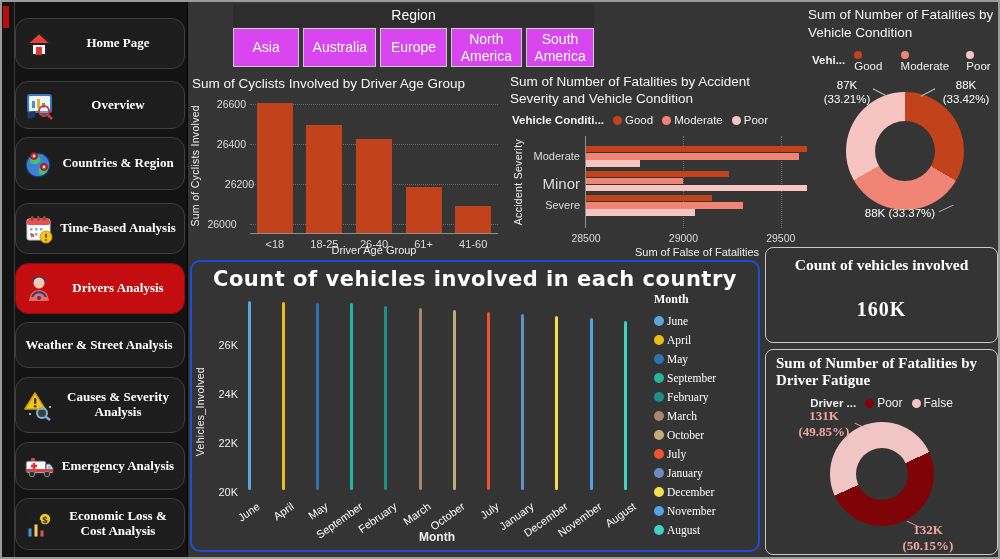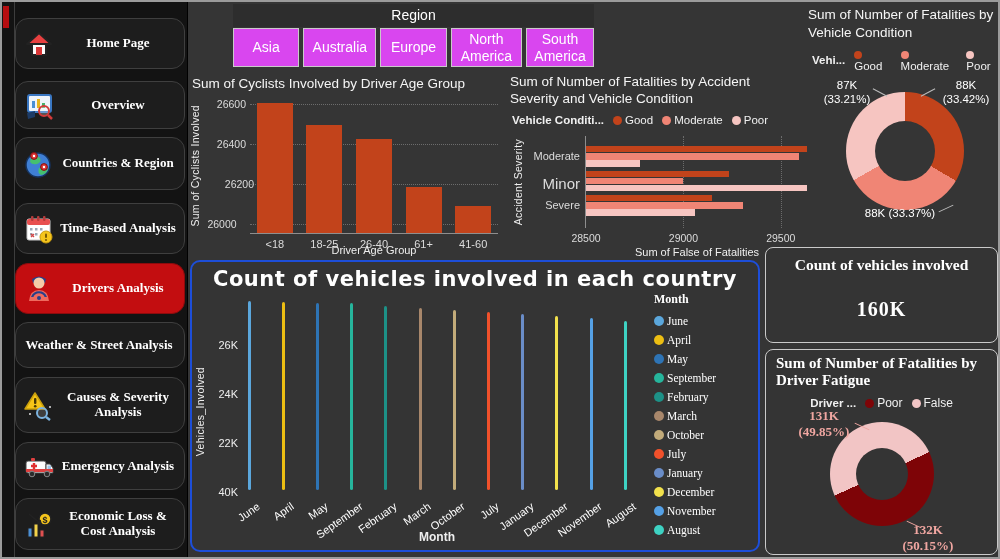--- a/index.html
+++ b/index.html
@@ -324,21 +324,21 @@
     <div class="leader" style="left:112px;top:86px;transform:rotate(-28deg)"></div>
     <div class="leader" style="left:130px;top:202px;transform:rotate(-25deg)"></div>
   </div>
 
   <div id="mid-panel">
     <div id="mid-title">Count of vehicles involved in each country</div>
     <div style="position:absolute;left:2px;top:70px;height:160px;display:flex;align-items:center">
       <span class="vtext">Vehicles_Involved</span>
     </div>
     <div id="mid-plot" style="position:absolute;left:0;top:0;width:100%;height:100%">
-        <div class="mytick" style="left: 16px; top: 224px;">40K</div>
+        <div class="mytick" style="left: 16px; top: 224px;">20K</div>
         <div class="mytick" style="left: 16px; top: 175px;">22K</div>
         <div class="mytick" style="left: 16px; top: 126px;">24K</div>
         <div class="mytick" style="left: 16px; top: 77px;">26K</div>
         <div class="mline" style="left: 55.5px; top: 38.9px; height: 189.1px; background: rgb(91, 167, 220);"></div>
         <div class="mxlabel" style="left: -11px; top: 238px;">June</div>
         <div class="mline" style="left: 89.7px; top: 40.4px; height: 187.6px; background: rgb(236, 190, 19);"></div>
         <div class="mxlabel" style="left: 23.2px; top: 238px;">April</div>
         <div class="mline" style="left: 123.9px; top: 40.6px; height: 187.4px; background: rgb(46, 116, 181);"></div>
         <div class="mxlabel" style="left: 57.4px; top: 238px;">May</div>
         <div class="mline" style="left: 158.1px; top: 41.3px; height: 186.7px; background: rgb(38, 181, 156);"></div>

